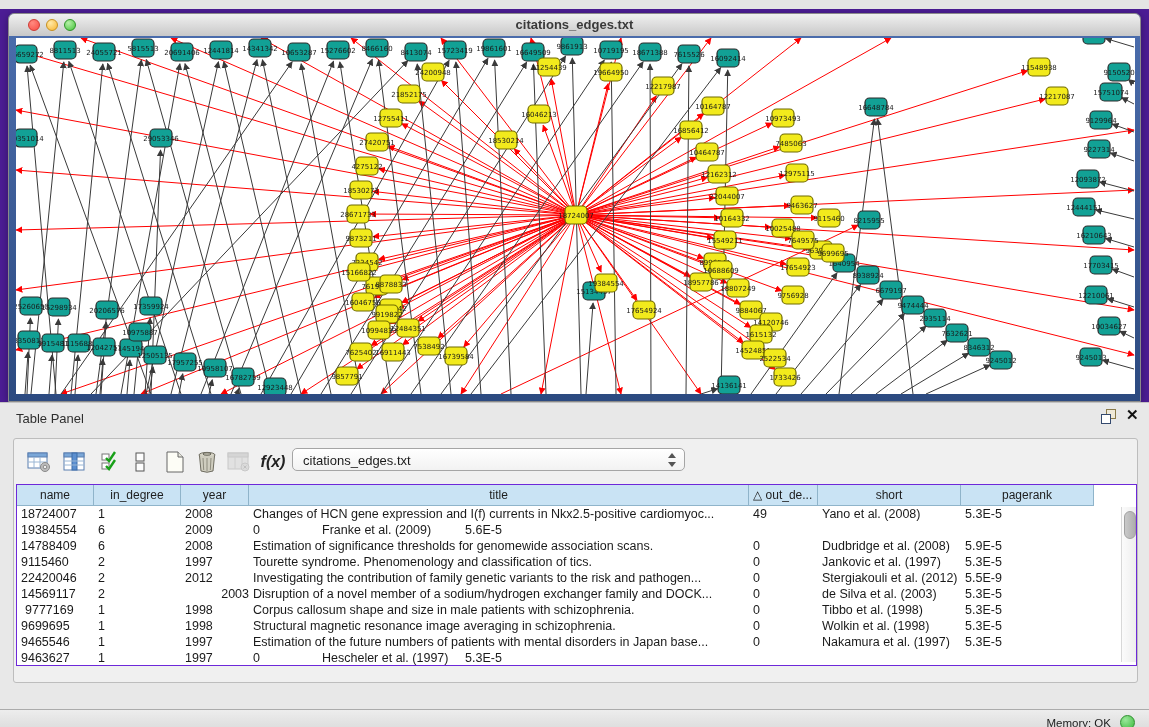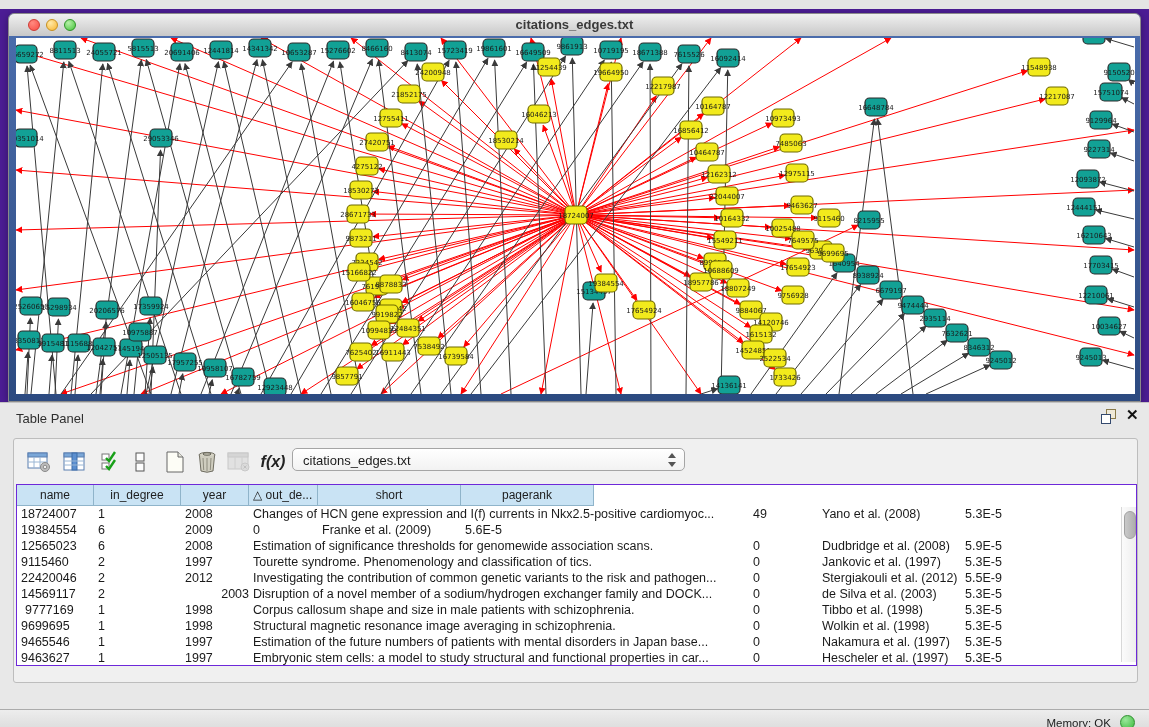--- a/index.html
+++ b/index.html
@@ -832,20 +832,21 @@
               <span class="dn"></span>
             </span>
         </div>
       </div>
 
       <div id="tbl">
         <div id="thead">
             <div class="th" style="width: 77px;">name</div>
             <div class="th" style="width: 87px;">in_degree</div>
             <div class="th" style="width: 68px;">year</div>
+            <div class="th" style="width: 500px;">title</div>
             <div class="th" style="width: 69px; text-align: left; padding-left: 4px;">△ out_de...</div>
             <div class="th" style="width: 143px;">short</div>
             <div class="th" style="width: 133px;">pagerank</div>
           </div>
         <div id="tbody">
             <div class="tr">
               <div class="td" style="width: 77px;">18724007</div>
               <div class="td" style="width: 87px;">1</div>
               <div class="td" style="width: 68px;">2008</div>
               <div class="td" style="width: 500px;">Changes of HCN gene expression and I(f) currents in Nkx2.5-positive cardiomyoc...</div>
@@ -855,42 +856,42 @@
             </div>
             <div class="tr">
               <div class="td" style="width: 77px;">19384554</div>
               <div class="td" style="width: 87px;">6</div>
               <div class="td" style="width: 68px;">2009</div>
               <div class="td" style="width: 69px;">0</div>
               <div class="td" style="width: 143px;">Franke et al. (2009)</div>
               <div class="td" style="width: 133px;">5.6E-5</div>
             </div>
             <div class="tr">
-              <div class="td" style="width: 77px;">12565023</div>
+              <div class="td" style="width: 77px;">14788409</div>
               <div class="td" style="width: 87px;">6</div>
               <div class="td" style="width: 68px;">2008</div>
               <div class="td" style="width: 500px;">Estimation of significance thresholds for genomewide association scans.</div>
               <div class="td" style="width: 69px;">0</div>
               <div class="td" style="width: 143px;">Dudbridge et al. (2008)</div>
               <div class="td" style="width: 133px;">5.9E-5</div>
             </div>
             <div class="tr">
               <div class="td" style="width: 77px;">9115460</div>
               <div class="td" style="width: 87px;">2</div>
               <div class="td" style="width: 68px;">1997</div>
               <div class="td" style="width: 500px;">Tourette syndrome. Phenomenology and classification of tics.</div>
               <div class="td" style="width: 69px;">0</div>
               <div class="td" style="width: 143px;">Jankovic et al. (1997)</div>
               <div class="td" style="width: 133px;">5.3E-5</div>
             </div>
             <div class="tr">
               <div class="td" style="width: 77px;">22420046</div>
               <div class="td" style="width: 87px;">2</div>
               <div class="td" style="width: 68px;">2012</div>
-              <div class="td" style="width: 500px;">Investigating the contribution of common genetic variants to the risk and pathogen...</div>
+              <div class="td" style="width: 500px;">Investigating the contribution of family genetic variants to the risk and pathogen...</div>
               <div class="td" style="width: 69px;">0</div>
               <div class="td" style="width: 143px;">Stergiakouli et al. (2012)</div>
               <div class="td" style="width: 133px;">5.5E-9</div>
             </div>
             <div class="tr">
               <div class="td" style="width: 77px;">14569117</div>
               <div class="td" style="width: 87px;">2</div>
               <div class="td" style="width: 68px; text-align: right;">2003</div>
               <div class="td" style="width: 500px;">Disruption of a novel member of a sodium/hydrogen exchanger family and DOCK...</div>
               <div class="td" style="width: 69px;">0</div>
@@ -921,21 +922,20 @@
               <div class="td" style="width: 68px;">1997</div>
               <div class="td" style="width: 500px;">Estimation of the future numbers of patients with mental disorders in Japan base...</div>
               <div class="td" style="width: 69px;">0</div>
               <div class="td" style="width: 143px;">Nakamura et al. (1997)</div>
               <div class="td" style="width: 133px;">5.3E-5</div>
             </div>
             <div class="tr">
               <div class="td" style="width: 77px;">9463627</div>
               <div class="td" style="width: 87px;">1</div>
               <div class="td" style="width: 68px;">1997</div>
-              <div class="td" style="width: 500px;">Embryonic stem cells: a model to study structural and functional properties in car...</div>
               <div class="td" style="width: 69px;">0</div>
               <div class="td" style="width: 143px;">Hescheler et al. (1997)</div>
               <div class="td" style="width: 133px;">5.3E-5</div>
             </div>
           </div>
         <div id="vscroll">
           <div id="vthumb"></div>
         </div>
       </div>
 

